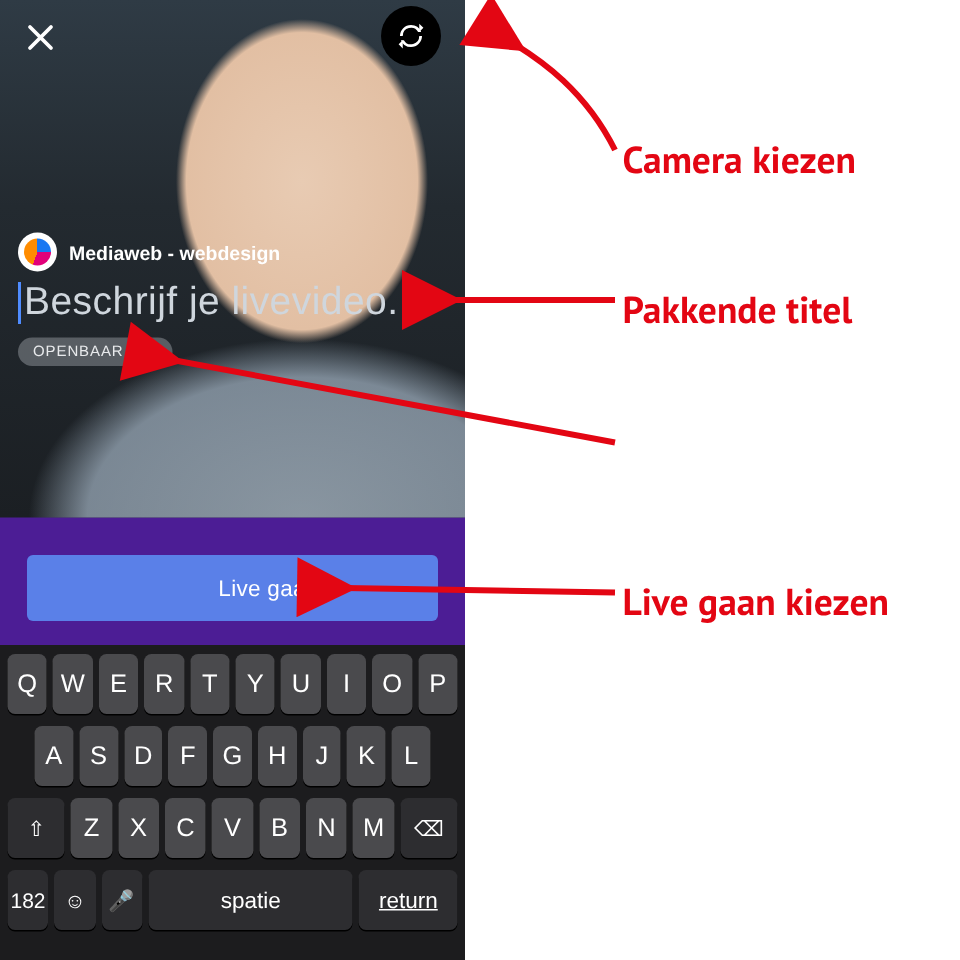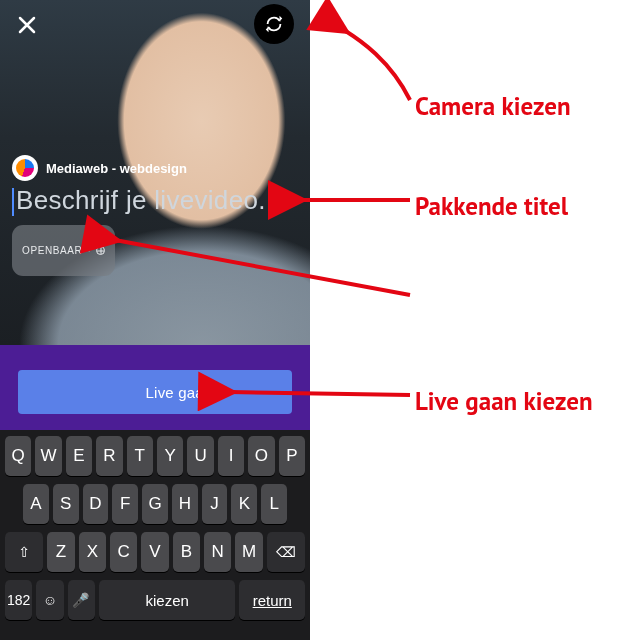--- a/index.html
+++ b/index.html
@@ -82,21 +82,21 @@
     background:transparent; border:none; outline:none;
     color:#cfd6dd; font-size:26px; font-weight:400; letter-spacing:.3px;
     width:320px;
   }
   .title-input::placeholder{ color:#cfd6dd; }
 
   .privacy-pill{
     position:absolute; left:12px; top:225px;
     background: rgba(120,125,130,.65);
     color:#e8eaec; font-size:10px; letter-spacing:.6px;
-    padding:20px 10px; border-radius:11px;
+    padding:4px 10px; border-radius:11px;
     display:flex; align-items:center; gap:5px;
   }
   .globe{
     width:9px;height:9px;border:1px solid #e8eaec;border-radius:50%;
     position:relative;
   }
   .globe::before,.globe::after{content:"";position:absolute;background:#e8eaec;}
   .globe::before{left:0;right:0;top:50%;height:1px;transform:translateY(-.5px);}
   .globe::after{top:0;bottom:0;left:50%;width:1px;transform:translateX(-.5px);}
 
@@ -220,21 +220,21 @@
         <div class="key">V</div>
         <div class="key">B</div>
         <div class="key">N</div>
         <div class="key">M</div>
         <div class="key mod back">⌫</div>
       </div>
       <div class="krow">
         <div class="key mod">182</div>
         <div class="key mod">☺</div>
         <div class="key mod mic">🎤</div>
-        <div class="key mod space">kiezen</div>
+        <div class="key mod space">spatie</div>
         <div class="key mod ret">return</div>
       </div>
     </div>
 
   </div>
 
   <svg class="arrow-svg" style="left:0;top:0" width="640" height="640">
     <defs>
       <marker id="ar" markerWidth="12" markerHeight="12" refX="2" refY="5" orient="auto">
         <path d="M10 0 L0 5 L10 10 z" fill="#e30613"></path>

